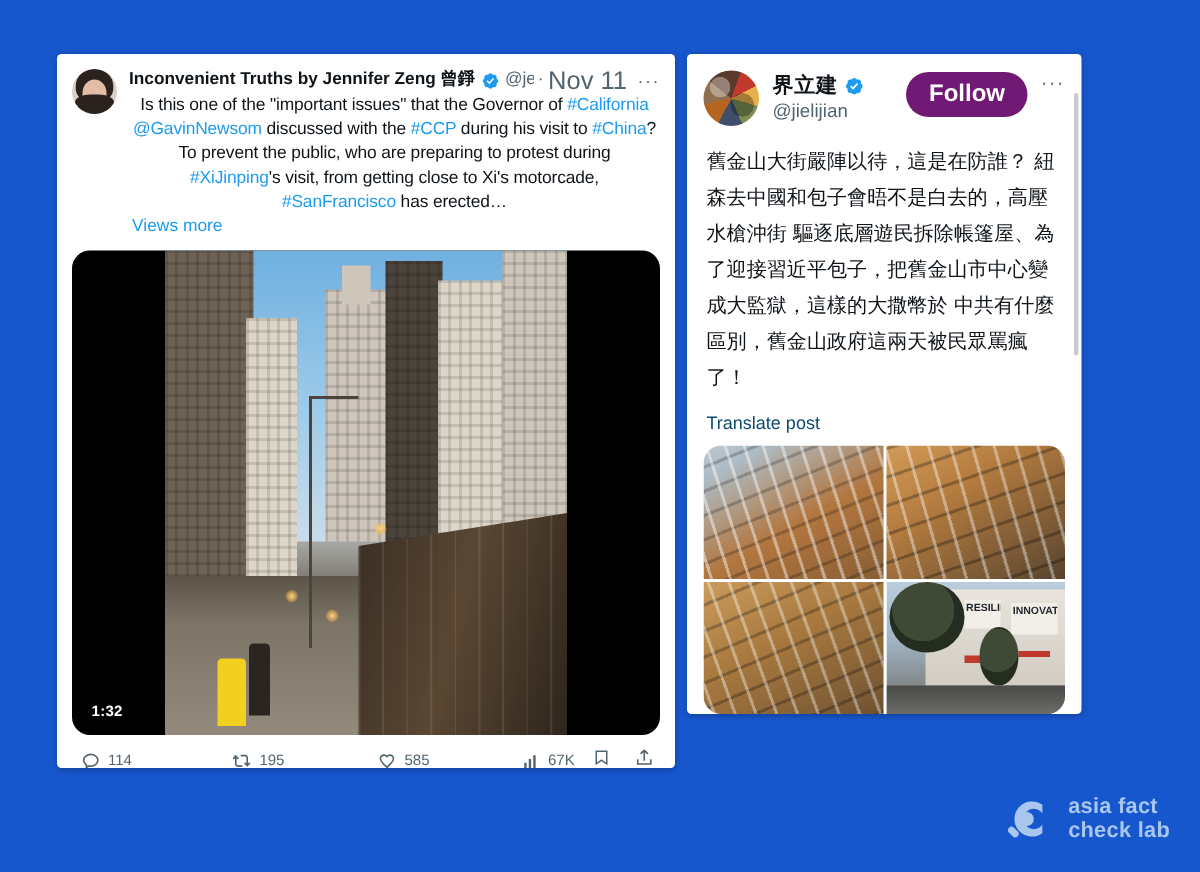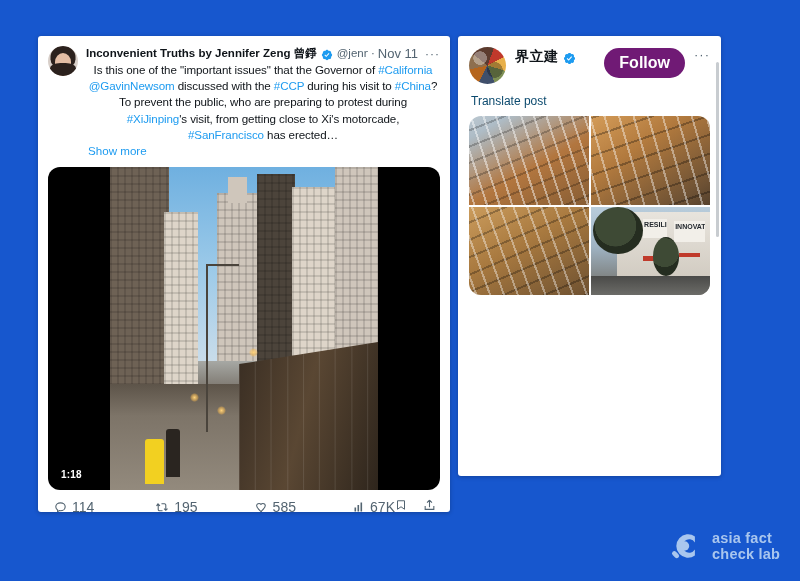--- a/index.html
+++ b/index.html
@@ -90,21 +90,21 @@
   .handle {
     font-size: 11.5px;
     color: #536471;
     overflow: hidden;
     text-overflow: clip;
     max-width: 84px;
     display: inline-block;
     vertical-align: bottom;
   }
   .dot-sep { font-size: 11.5px; color: #536471; padding: 0 3px; }
-  .date { font-size: 13px; color: #536471; }
+  .date { font-size: 17px; color: #536471; }
   .more-dots {
     margin-left: 7px;
     color: #536471;
     font-size: 12px;
     letter-spacing: 1px;
     line-height: 8px;
   }
   .tweet-body {
     padding: 2px 12px 0 50px;
     margin-top: -16px;
@@ -197,21 +197,21 @@
   .actions {
     display: flex;
     align-items: center;
     padding: 8px 14px 0 16px;
     color: #536471;
   }
   .act {
     display: flex;
     align-items: center;
     gap: 5px;
-    font-size: 14px;
+    font-size: 10px;
     color: #536471;
     text-align: right;
   }
   .act svg { display:block; }
   .sp1 { width: 66px; }
   .sp2 { width: 62px; }
   .sp3 { width: 62px; }
   .act-right {
     margin-left: auto;
     display: flex;
@@ -411,21 +411,21 @@
         </span>
         <span class="handle">@jenniferzengS</span>
         <span class="dot-sep">·</span>
         <span class="date">Nov 11</span>
         <span class="more-dots">···</span>
       </div>
     </div>
   </div>
 
   <div class="tweet-body" id="left-body"><span>Is this one of the "important issues" that the Governor of </span><span class="lnk">#California</span><span> </span><span class="lnk">@GavinNewsom</span><span> discussed with the </span><span class="lnk">#CCP</span><span> during his visit to </span><span class="lnk">#China</span><span>? To prevent the public, who are preparing to protest during </span><span class="lnk">#XiJinping</span><span>'s visit, from getting close to Xi's motorcade, </span><span class="lnk">#SanFrancisco</span><span> has erected…</span></div>
-  <div class="showmore">Show more</div>
+  <div class="showmore">Views more</div>
 
   <div class="video-wrap">
     <div class="video-inner">
       <div class="sky"></div>
 
       <div class="bld dark" style="left:0; top:0; width:22%; height:86%;">
         <div class="windows"></div>
       </div>
       <div class="bld lite" style="left:20%; top:14%; width:13%; height:66%;">
         <div class="windows"></div>
@@ -448,21 +448,21 @@
       <div class="road"></div>
       <div class="fence"></div>
       <div class="lamp" style="left:36%; top:30%; height:52%;"></div>
       <div class="lamp" style="left:36%; top:30%; width:12%; height:2px;"></div>
       <div class="glow" style="left:52%; top:56%;"></div>
       <div class="glow" style="left:30%; top:70%;"></div>
       <div class="glow" style="left:40%; top:74%;"></div>
       <div class="person p-yellow" style="left:13%; bottom:2%; width:7%; height:14%;"></div>
       <div class="person p-dark" style="left:21%; bottom:4%; width:5%; height:15%;"></div>
     </div>
-    <div class="vid-time">1:18</div>
+    <div class="vid-time">1:32</div>
   </div>
 
   <div class="actions">
     <div class="act">
       <span>
         <svg width="13" height="13" viewBox="0 0 24 24">
             <path fill="none" stroke="#536471" stroke-width="2" d="M12 3.5c-4.8 0-8.7 3.2-8.7 7.2 0 2.3 1.3 4.3 3.3 5.6v3.4l3.2-1.9c.7.1 1.4.2 2.2.2 4.8 0 8.7-3.2 8.7-7.3S16.8 3.5 12 3.5z"></path>
           </svg>
       </span>
       <span>114</span>
@@ -516,25 +516,28 @@
     <div class="r-avatar"></div>
     <div class="r-names">
       <div class="r-name-row">
         <span class="r-dname">界立建</span>
         <span class="r-verified">
           <svg viewBox="0 0 22 22" width="13" height="13">
               <path fill="#1d9bf0" d="M20.396 11c-.018-.646-.215-1.275-.57-1.816-.354-.54-.852-.972-1.438-1.246.223-.607.27-1.264.14-1.897-.131-.634-.437-1.218-.882-1.687-.47-.445-1.053-.75-1.687-.882-.633-.13-1.29-.083-1.897.14-.273-.587-.704-1.086-1.245-1.44S11.647 1.62 11 1.604c-.646.017-1.273.213-1.813.568s-.969.854-1.24 1.44c-.608-.223-1.267-.272-1.902-.14-.635.13-1.22.436-1.69.882-.445.47-.749 1.055-.878 1.688-.13.633-.08 1.29.144 1.896-.587.274-1.087.705-1.443 1.245-.356.54-.555 1.17-.574 1.817.02.647.218 1.276.574 1.817.356.54.856.972 1.443 1.245-.224.606-.274 1.263-.144 1.896.13.634.433 1.218.877 1.688.47.443 1.054.747 1.687.878.633.132 1.29.084 1.897-.136.274.586.705 1.084 1.246 1.439.54.354 1.17.551 1.816.569.647-.016 1.276-.213 1.817-.567s.972-.854 1.245-1.44c.604.239 1.266.296 1.903.164.636-.132 1.22-.447 1.68-.907.46-.46.776-1.044.908-1.681s.075-1.299-.165-1.903c.586-.274 1.084-.705 1.439-1.246.354-.54.551-1.17.569-1.816zM9.662 14.85l-3.429-3.428 1.293-1.302 2.072 2.072 4.4-4.794 1.347 1.246z"></path>
             </svg>
         </span>
       </div>
+      <div class="r-handle">@jielijian</div>
     </div>
     <button class="follow-btn">Follow</button>
     <span class="r-dots">···</span>
   </div>
 
+  <div class="r-body">舊金山大街嚴陣以待，這是在防誰？
+紐森去中國和包子會晤不是白去的，高壓水槍沖街 驅逐底層遊民拆除帳篷屋、為了迎接習近平包子，把舊金山市中心變成大監獄，這樣的大撒幣於 中共有什麼區別，舊金山政府這兩天被民眾罵瘋了！</div>
 
   <div class="translate">Translate post</div>
 
   <div class="img-grid">
     <div class="cell c1">
         <div class="glass"></div>
       </div>
     <div class="cell c2">
         <div class="glass"></div>
       </div>

